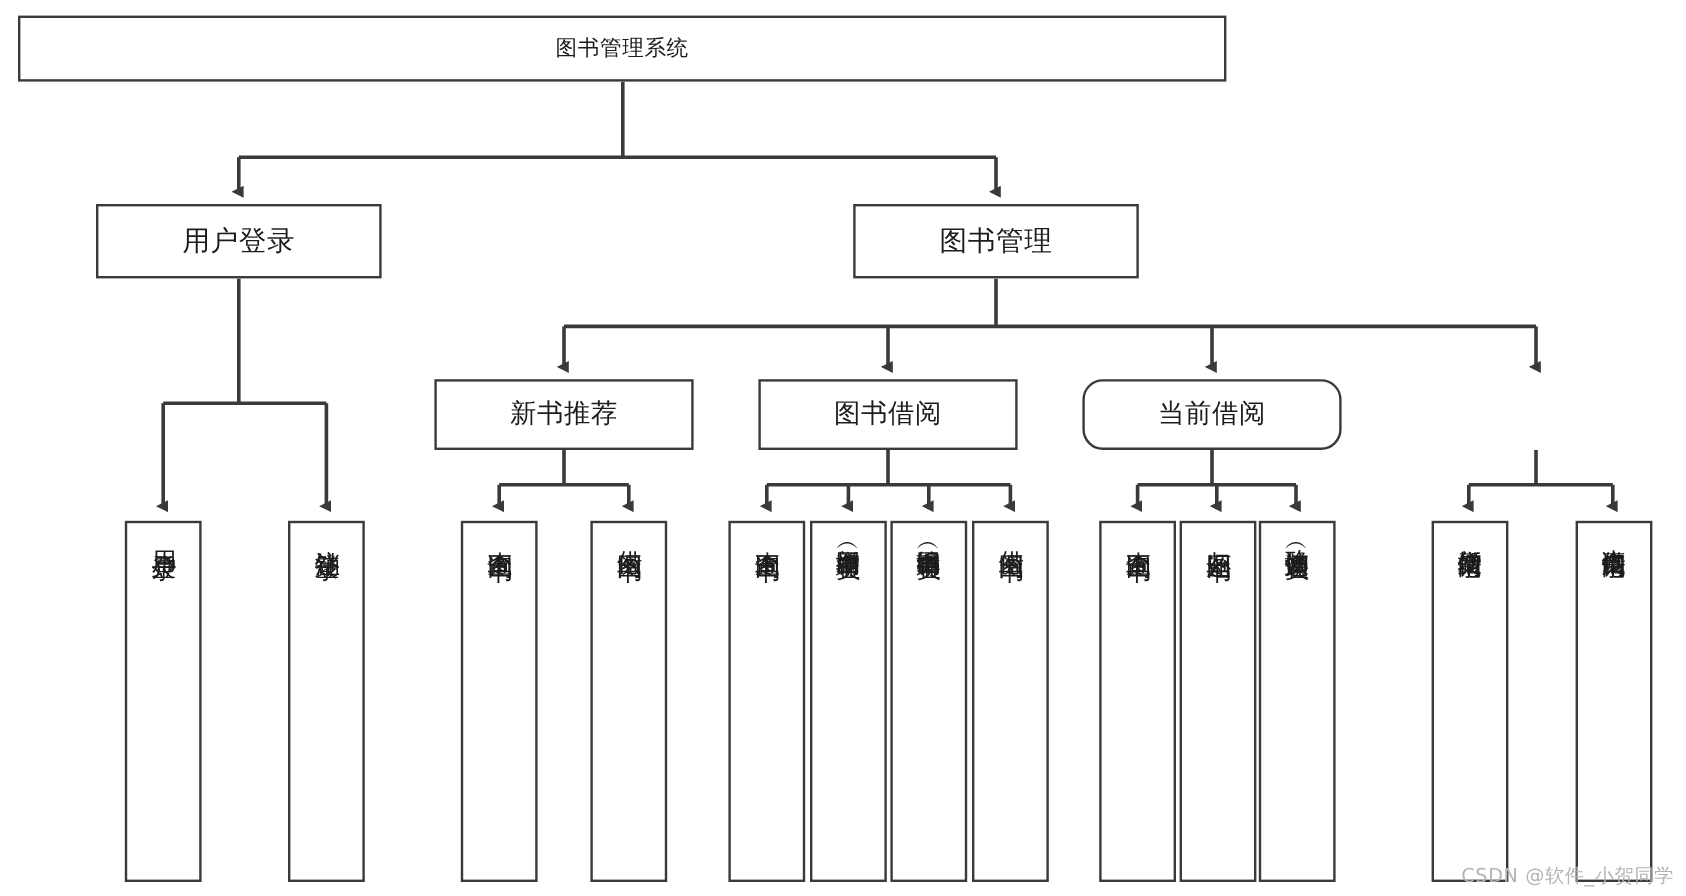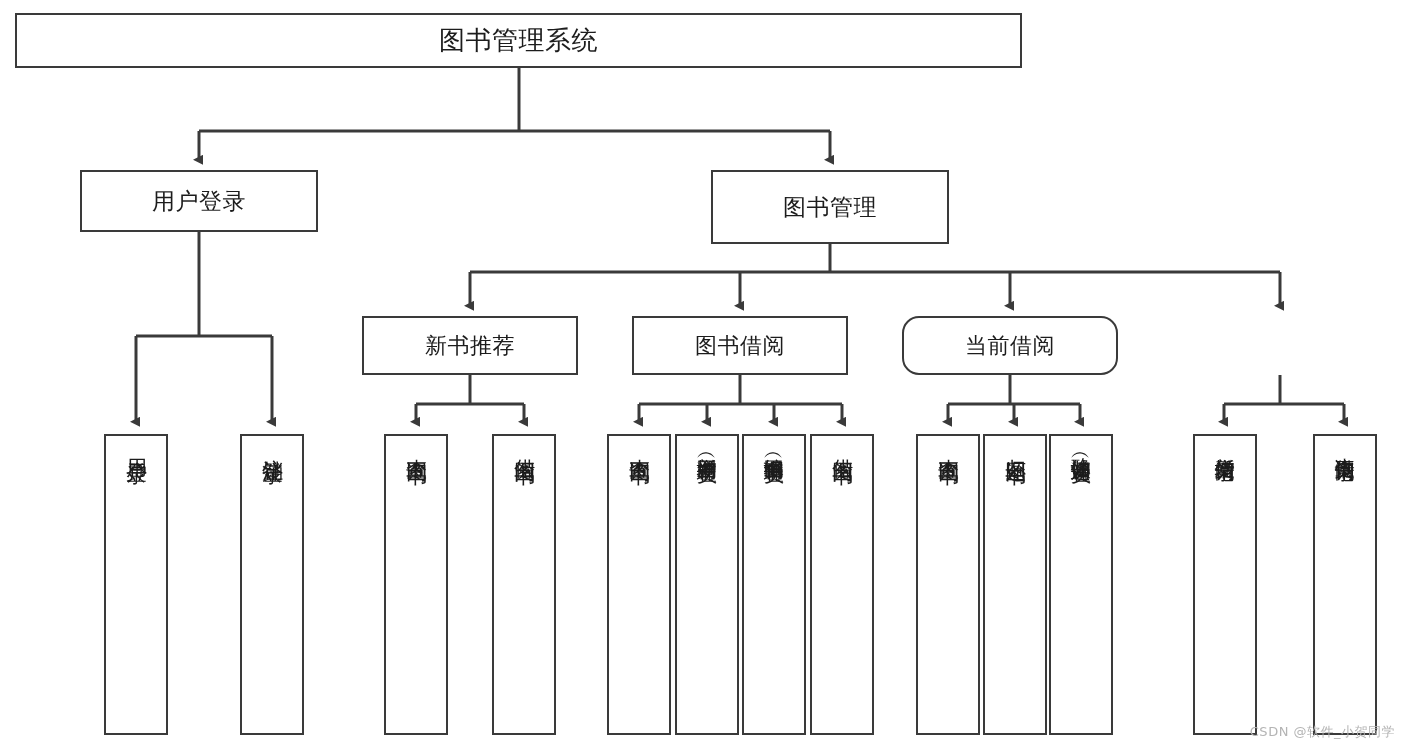--- a/index.html
+++ b/index.html
@@ -42,21 +42,21 @@
     text-align: center;
     line-height: 1.06;
     letter-spacing: 0.5px;
     color: #1c1c1c;
   }
   
   .node.horizontal .node-label {
     writing-mode: horizontal-tb;
     font-size: 23px;
   }
-  .node.level-1 .node-label { font-size: 26px; }
+  .node.level-1 .node-label { font-size: 18px; }
   .node.level-2 .node-label { font-size: 23px; }
   .node.level-3 .node-label { font-size: 22px; }
   
   .node.vertical {
     align-items: flex-start;
     justify-content: center;
     padding-top: 6px;
   }
   .node.vertical .node-label {
     writing-mode: vertical-rl;
@@ -67,21 +67,21 @@
     white-space: nowrap;
   }
   .node.vertical.tight .node-label {
     font-size: 20px;
     letter-spacing: 1px;
   }
   #watermark {
     position: absolute;
     right: 10px;
     bottom: 6px;
-    font-size: 13px;
+    font-size: 16px;
     color: #b4b4b4;
     letter-spacing: 0.5px;
     z-index: 3;
     white-space: nowrap;
   }
 </style>
 </head>
 <body>
 
 <div id="diagram-root">
@@ -136,21 +136,21 @@
     </g>
   </svg>
 
   <div class="node horizontal level-1" style="left:15px; top:13px; width:1007px; height:55px;">
     <span class="node-label">图书管理系统</span>
   </div>
 
   <div class="node horizontal level-2" style="left:80px; top:170px; width:238px; height:62px;">
     <span class="node-label">用户登录</span>
   </div>
-  <div class="node horizontal level-2" style="left:711px; top:170px; width:238px; height:74px;">
+  <div class="node horizontal level-2" style="left:711px; top:170px; width:238px; height:62px;">
     <span class="node-label">图书管理</span>
   </div>
 
   <div class="node horizontal level-3" style="left:362px; top:316px; width:216px; height:59px;">
     <span class="node-label">新书推荐</span>
   </div>
   <div class="node horizontal level-3" style="left:632px; top:316px; width:216px; height:59px;">
     <span class="node-label">图书借阅</span>
   </div>
   <div class="node horizontal level-3" style="left:902px; top:316px; width:216px; height:59px;border-radius:17px;">

